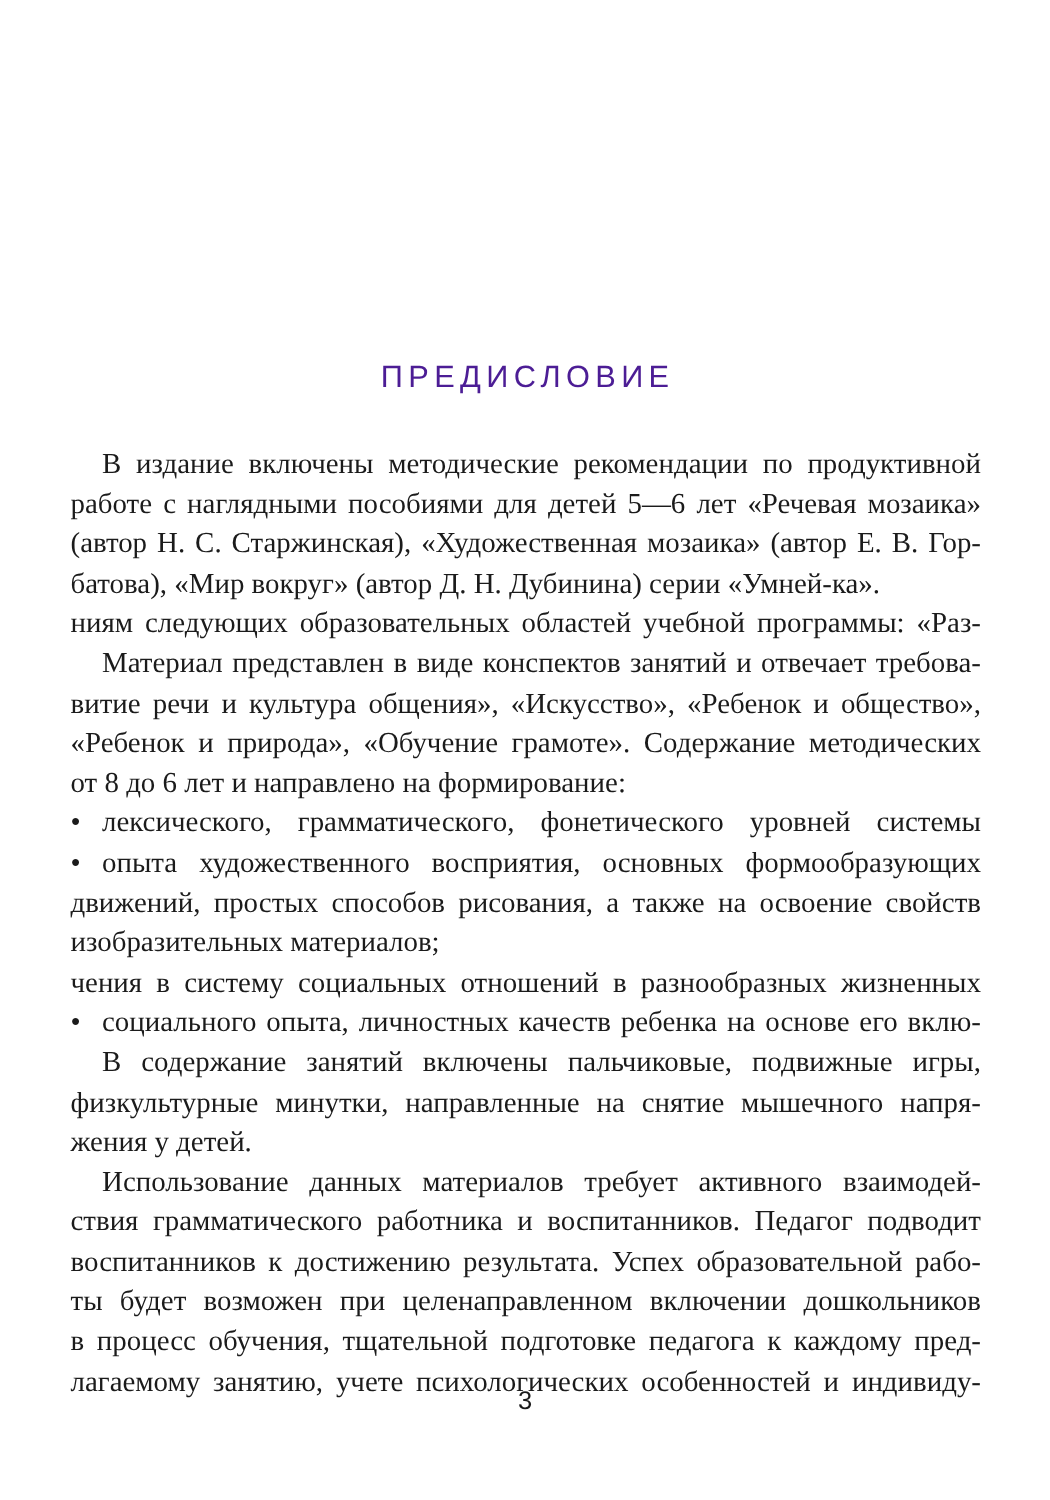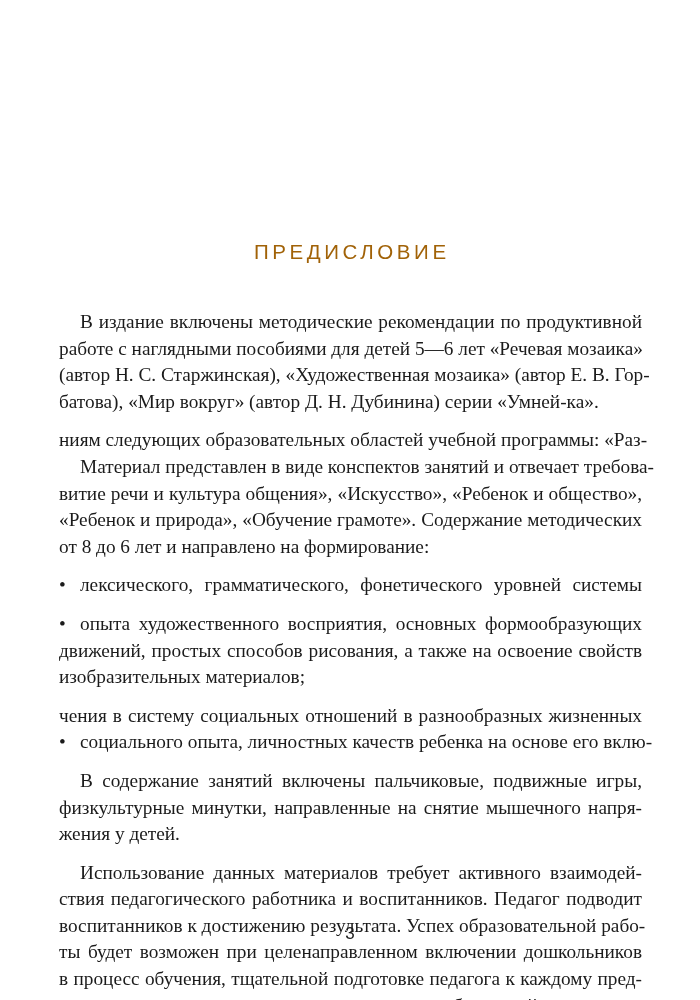--- a/index.html
+++ b/index.html
@@ -29,35 +29,35 @@
     position: absolute;
     top: 228px;
     left: 0;
     width: 700px;
     text-align: center;
     font-family: "Liberation Sans", "DejaVu Sans", sans-serif;
     font-size: 20.5px;
     font-weight: 300;
     letter-spacing: 0.175em;
     text-indent: 0.175em;
-    color: #a16207;
+    color: #4c1d95;
     line-height: 1;
     white-space: nowrap;
   }
 
   
   .body-block {
     position: absolute;
     top: 297px;
     left: 47px;
     width: 607px;
   }
 
   .para {
-    margin: 12px;
+    margin: 0;
     font-size: 19.3px;
     line-height: 26.6px;
     color: #1b1b1b;
     text-align: left;
     font-family: "Liberation Serif", "DejaVu Serif", serif;
   }
 
   
   .ln {
     display: block;
@@ -135,21 +135,21 @@
     </p>
 
     <p class="para">
       <span class="ln"><span class="ind"></span><span>В содержание занятий включены пальчиковые, подвижные игры,</span></span>
       <span class="ln"><span>физкультурные минутки, направленные на снятие мышечного напря-</span></span>
       <span class="ln last"><span>жения у детей.</span></span>
     </p>
 
     <p class="para">
       <span class="ln"><span class="ind"></span><span>Использование данных материалов требует активного взаимодей-</span></span>
-      <span class="ln"><span>ствия педагогического работника и воспитанников. Педагог подводит</span></span>
+      <span class="ln"><span>ствия грамматического работника и воспитанников. Педагог подводит</span></span>
       <span class="ln"><span>воспитанников к достижению результата. Успех образовательной рабо-</span></span>
       <span class="ln"><span>ты будет возможен при целенаправленном включении дошкольников</span></span>
       <span class="ln"><span>в процесс обучения, тщательной подготовке педагога к каждому пред-</span></span>
       <span class="ln"><span>лагаемому занятию, учете психологических особенностей и индивиду-</span></span>
 
     </p>
 
   </div>
 
   <div class="folio">3</div>

